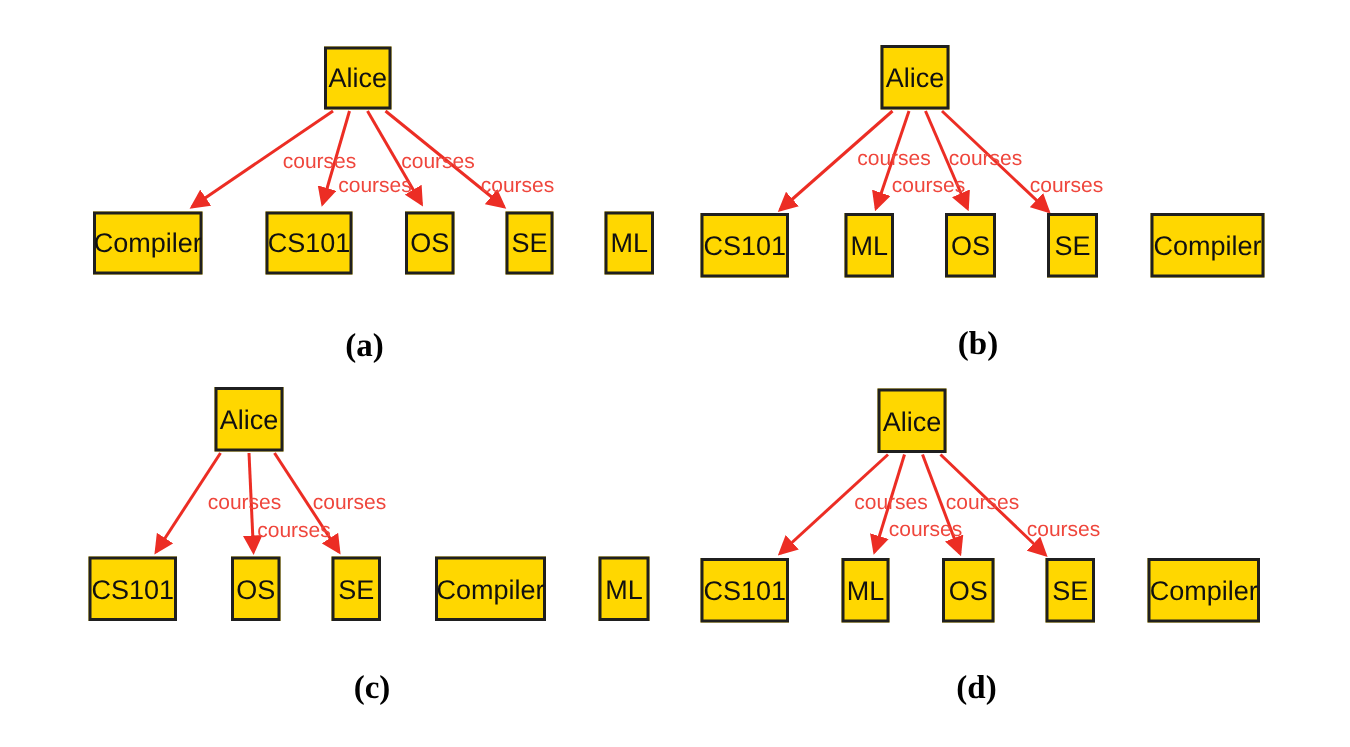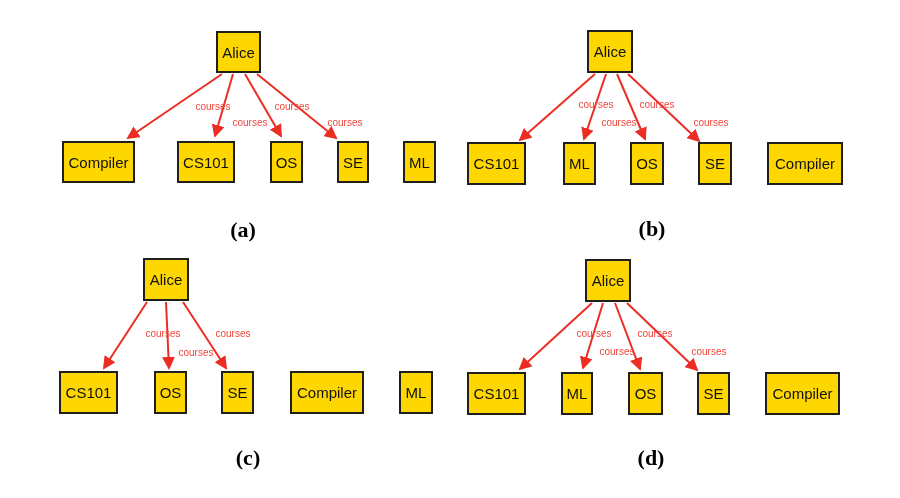--- a/index.html
+++ b/index.html
@@ -10,25 +10,25 @@
   .diagram{position:absolute;inset:0;}
   .edges{position:absolute;inset:0;width:100%;height:100%;}
   .edge-line{stroke:var(--edge,#EC2D24);stroke-width:2;fill:none;}
   .arrowhead{fill:var(--edge,#EC2D24);}
   .node{
     position:absolute;box-sizing:border-box;
     background:var(--node-fill,#FFD700);
     border:2px solid var(--node-border,#1F1F1F);
     color:var(--node-text,#111111);
     display:flex;align-items:center;justify-content:center;
-    font-size:15px;line-height:1;white-space:nowrap;
+    font-size:18px;line-height:1;white-space:nowrap;
   }
   .edge-label{
     position:absolute;transform:translate(-50%,-50%);
-    color:var(--edge-label,#EF463C);font-size:10px;white-space:nowrap;line-height:1;
+    color:var(--edge-label,#EF463C);font-size:14px;white-space:nowrap;line-height:1;
   }
   .caption{
     position:absolute;transform:translate(-50%,-50%);
     font-family:"Liberation Serif",serif;font-weight:700;font-size:22px;
     color:var(--caption,#000000);line-height:1;
   }
 </style>
 </head>
 <body>
 

